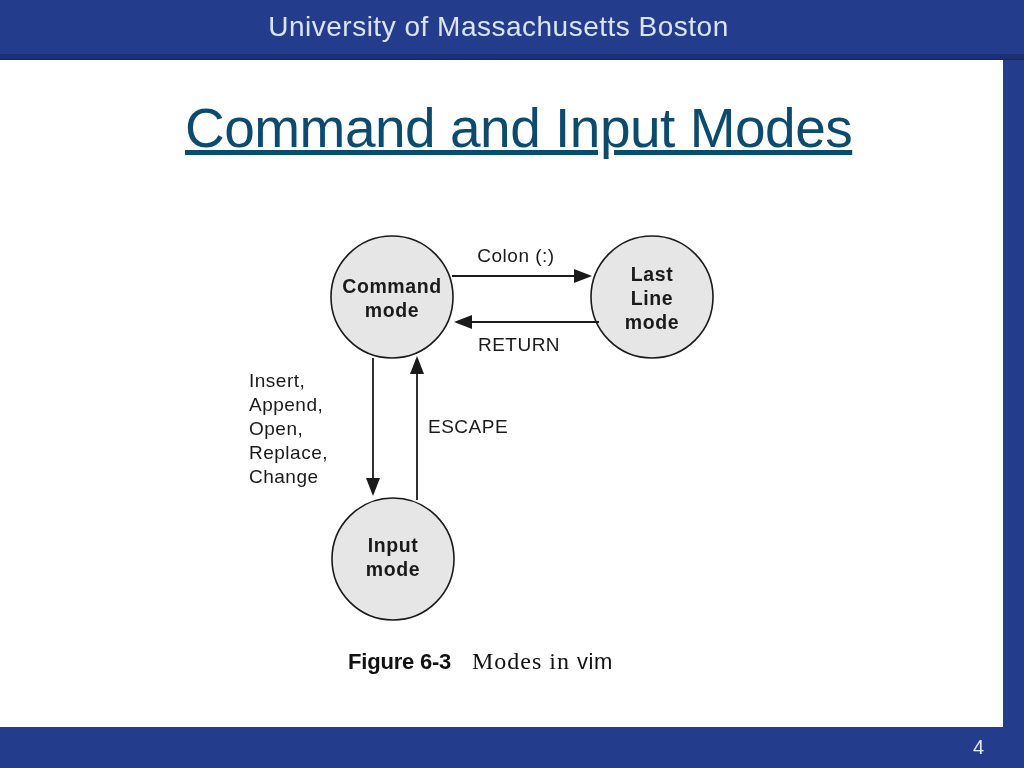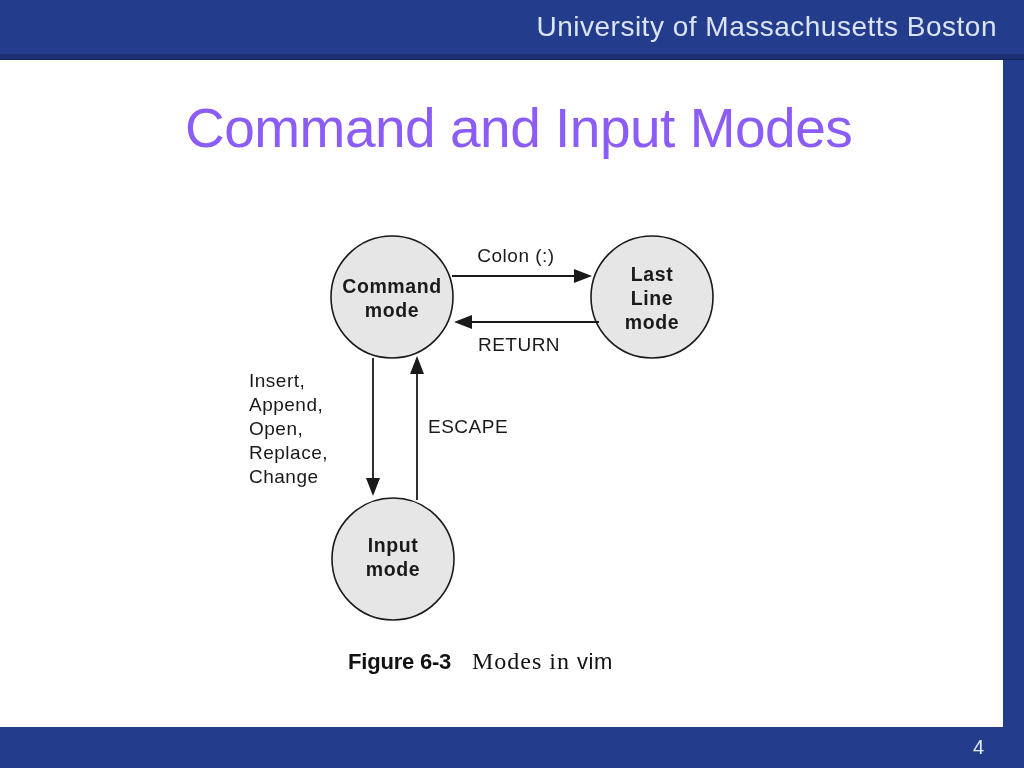--- a/index.html
+++ b/index.html
@@ -23,39 +23,40 @@
 
   .header-bar {
     position: absolute;
     top: 0; left: 0;
     width: 1024px; height: 60px;
     background: #233c8c;
     border-bottom: 1px solid #16295e;
     box-shadow: inset 0 -5px 0 #1b2f72;
     display: flex;
     align-items: center;
-    justify-content: flex-end;
+    justify-content: center;
     padding-right: 27px;
   }
   .header-bar .institution {
     color: #dbe4f4;
     font-size: 28px;
     letter-spacing: 0.5px;
     padding-bottom: 6px;
   }
 
   .slide-title {
     position: absolute;
     left: 185px;
     top: 96px;
     font-size: 55px;
     font-weight: 400;
-    color: #8b5cf6;
+    color: #0c4a6e;
     letter-spacing: -0.5px;
     white-space: nowrap;
+    text-decoration: underline;
   }
 
   .diagram-svg {
     position: absolute;
     left: 0; top: 0;
     width: 1024px; height: 768px;
   }
 
   .node-circle { fill: #e6e6e6; stroke: #1a1a1a; stroke-width: 1.6; }
   .node-label {

